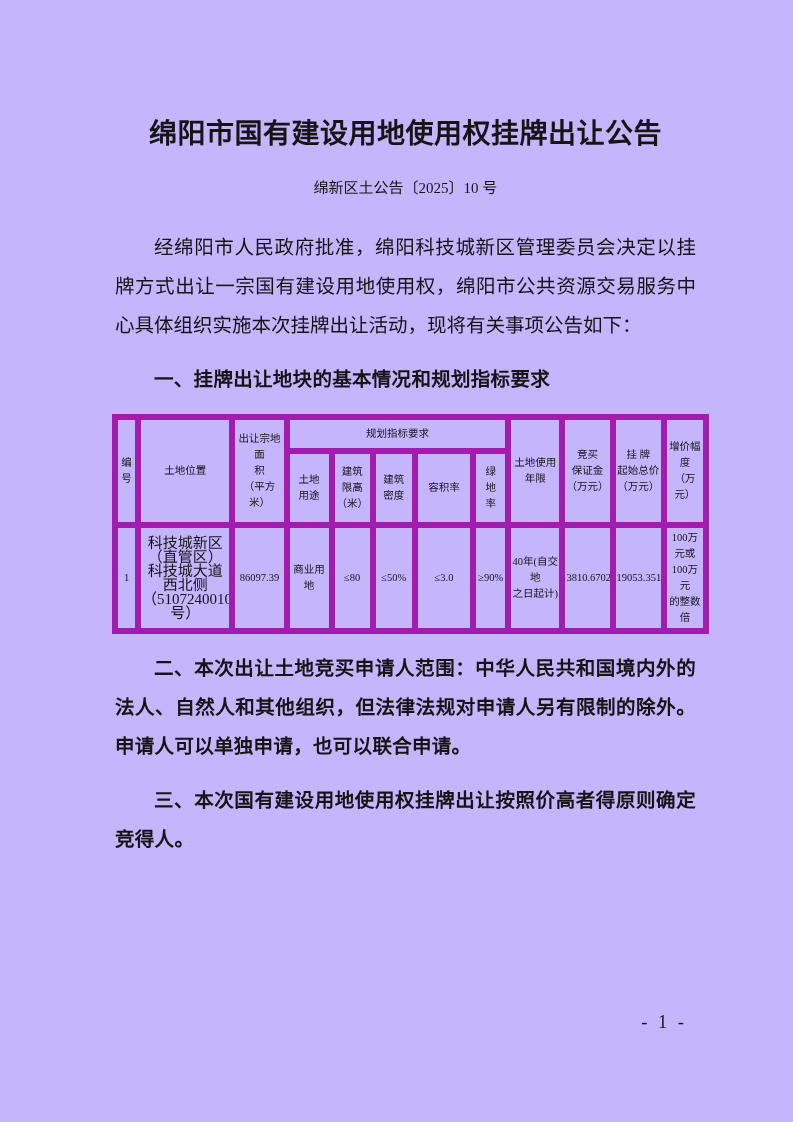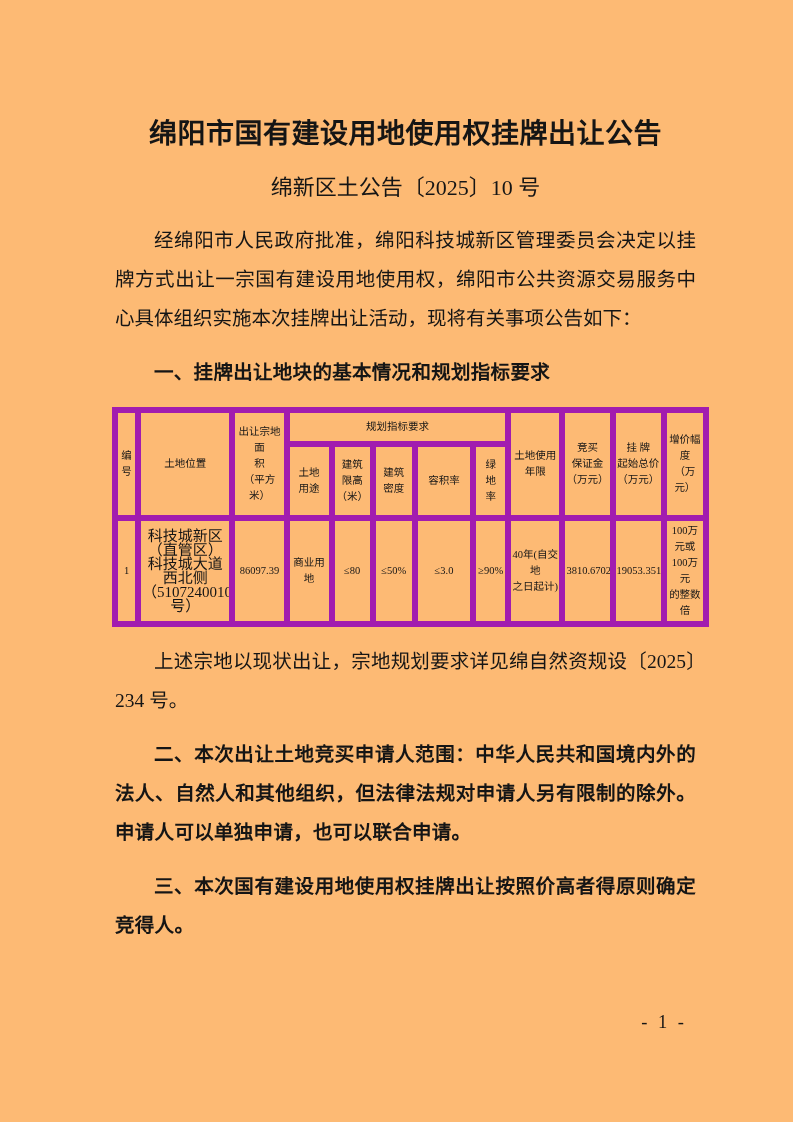--- a/index.html
+++ b/index.html
@@ -2,39 +2,39 @@
 <html lang="zh-CN"><head>
 <meta charset="utf-8">
 <style>
   * { box-sizing: border-box; }
   html, body { margin: 0; padding: 0; background: #ffffff; }
   .page {
     position: relative;
     width: 793px;
     height: 1122px;
     margin: 0 auto;
-    background: #fdba74;
+    background: #c4b5fd;
     color: #151515;
     font-family: "Liberation Serif", "DejaVu Serif", serif;
     padding: 116px 82px 0 100px;
     overflow: hidden;
   }
   .doc-title {
     margin: 0 0 24px 0;
     font-size: 28px;
     line-height: 36px;
     font-weight: bold;
     text-align: center;
     letter-spacing: 0.5px;
   }
   .doc-number {
-    font-size: 22px;
+    font-size: 15px;
     line-height: 24px;
     text-align: center;
-    margin-bottom: 21px;
+    margin-bottom: 28px;
   }
   p.body-para {
     margin: 15px;
     font-size: 19.5px;
     line-height: 39px;
     text-indent: 2em;
     text-align: justify;
     text-justify: inter-character;
   }
   .hei {
@@ -149,21 +149,20 @@
 之日起计)</td>
         <td>3810.6702</td>
         <td>19053.3511</td>
         <td>100万元或
 100万元
 的整数倍</td>
       </tr>
     </tbody>
   </table>
 
-  <p class="body-para after-table">上述宗地以现状出让，宗地规划要求详见绵自然资规设〔2025〕234 号。</p>
 
   <p class="body-para hei">二、本次出让土地竞买申请人范围：中华人民共和国境内外的法人、自然人和其他组织，但法律法规对申请人另有限制的除外。申请人可以单独申请，也可以联合申请。</p>
 
   <p class="body-para hei">三、本次国有建设用地使用权挂牌出让按照价高者得原则确定竞得人。</p>
 
 
   <div class="page-number">- 1 -</div>
 
 </div>
 

